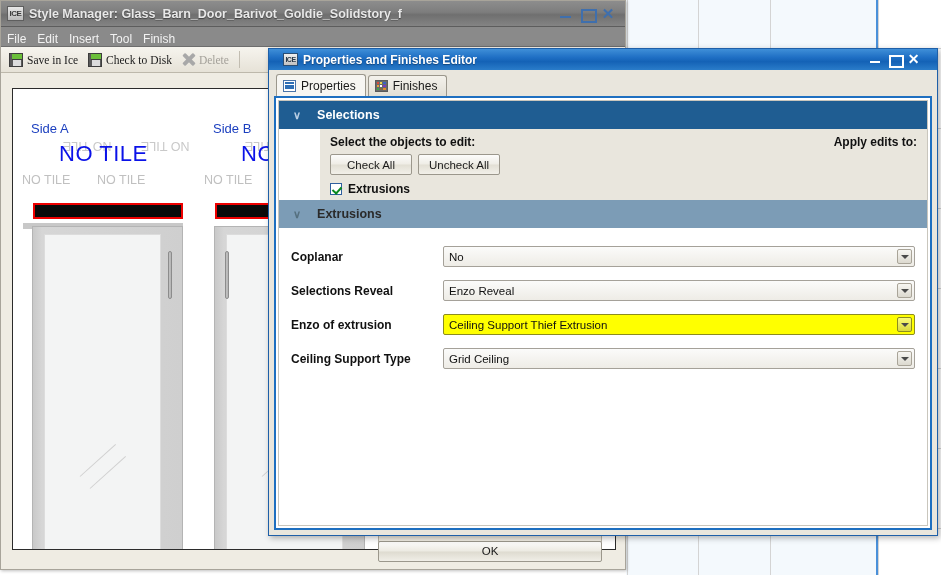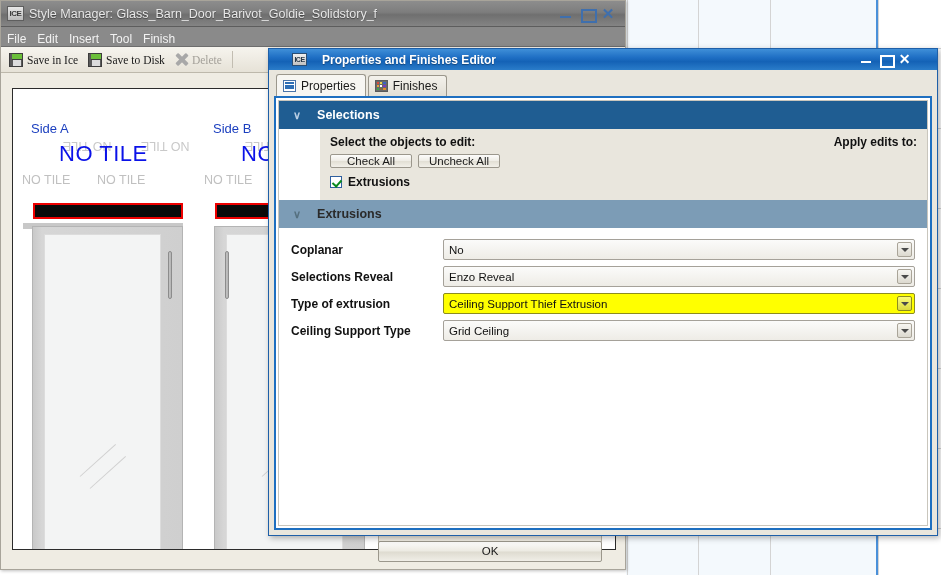--- a/index.html
+++ b/index.html
@@ -43,21 +43,21 @@
     width: 17px; height: 15px; margin: 0 5px 0 2px;
     background: linear-gradient(to bottom,#e8e8e8,#b9b9b9);
     border: 1px solid #5e5e5e;
     font-size: 8px; font-weight: bold; color: #3a3a3a;
     display: flex; align-items: center; justify-content: center;
     letter-spacing: -0.5px;
   }
   .sm-title {
     flex: 1; color: #e8e8e8; font-size: 12.5px;
     text-shadow: 0 1px 1px rgba(0,0,0,.45);
-    white-space: nowrap; overflow: hidden;
+    white-space: nowrap; overflow: hidden; font-weight: bold;
   }
   .win-btns { display: flex; align-items: center; gap: 7px; padding-right: 6px; }
   .win-btn {
     width: 14px; height: 14px; position: relative; cursor: default;
   }
   .wb-min::after {
     content: ""; position: absolute; left: 1px; bottom: 3px;
     width: 11px; height: 2px; background: #3f6fad;
   }
   .wb-max::after {
@@ -167,21 +167,21 @@
   
   .pf-dialog {
     position: absolute; left: 268px; top: 48px; width: 670px; height: 488px;
     background: #e9e6dd;
     border: 1px solid #1e5fa8;
     box-shadow: 2px 2px 6px rgba(0,0,0,.3);
   }
   .pf-titlebar {
     height: 21px;
     background: linear-gradient(to bottom,#3f8fd8 0%,#1f6fc4 40%,#1462b6 60%,#2a7cc9 100%);
-    display: flex; align-items: center; padding: 0 21px; gap: 10px;
+    display: flex; align-items: center; padding: 0 12px;
   }
   .pf-ice-icon {
     width: 15px; height: 13px; margin: 0 5px 0 2px;
     background: linear-gradient(to bottom,#f0f0f0,#c0c0c0);
     border: 1px solid #2a4e74;
     font-size: 7px; font-weight: bold; color: #2a3a4a;
     display: flex; align-items: center; justify-content: center;
     letter-spacing: -0.5px;
   }
   .pf-title {
@@ -245,21 +245,21 @@
   .chev.dark { color: #55707f; }
 
   .sel-body {
     background: #e9e6dd; padding: 6px 10px 5px 10px;
     position: relative; height: 71px; margin-left: 41px;
   }
   .sel-row1 { display:flex; justify-content: space-between; align-items:flex-start; }
   .lbl-bold { font-size: 12px; font-weight: bold; color:#111; }
   .btn-row { display:flex; gap: 6px; margin-top: 5px; }
   .btn {
-    min-width: 82px; height: 14px; padding: 0 10px;
+    min-width: 82px; height: 21px; padding: 0 10px;
     font-size: 11.5px; color:#1a1a1a;
     background: linear-gradient(to bottom,#fcfcfb 0%,#efede6 48%,#e2dfd4 52%,#f2f0e9 100%);
     border: 1px solid #9b978c; border-radius: 2px;
     display:flex; align-items:center; justify-content:center;
   }
   .apply-wrap { text-align: center; }
   .select-box {
     margin-top: 5px; width: 116px; height: 20px;
     background: #ffffff; border: 1px solid #8f8b80; border-radius: 2px;
     display: flex; align-items: center; padding-left: 4px;
@@ -279,21 +279,21 @@
   .chkbox {
     width: 12px; height: 12px; background:#fff; border:1px solid #2f5f9e;
     position: relative;
   }
   .chkbox::after {
     content:""; position:absolute; left:3px; top:1px; width:4px; height:7px;
     border:solid #0a8a1e; border-width:0 2px 2px 0; transform: rotate(42deg);
   }
 
   .props-area { background:#ffffff; padding: 8px 12px 0 12px; }
-  .prop-row { display:flex; align-items:center; height: 27px; }
+  .prop-row { display:flex; align-items:center; height: 27px; margin-top: 7px; }
   .prop-label {
     width: 152px; font-size: 12px; font-weight: bold; color:#111;
   }
   .prop-field {
     flex: 1; height: 21px; position: relative;
     background: linear-gradient(to bottom,#fbfbfa,#eeece6);
     border: 1px solid #a5a199; border-radius: 2px;
     display: flex; align-items: center; padding-left: 5px;
     font-size: 11.5px; color:#111;
   }
@@ -351,21 +351,21 @@
       <div class="sm-menu-item">Finish</div>
     </div>
 
     <div class="sm-toolbar">
       <div class="tb-item">
         <span class="ico-save"></span>
         <span class="tb-label">Save in Ice</span>
       </div>
       <div class="tb-item">
         <span class="ico-save"></span>
-        <span class="tb-label">Save to Disk</span>
+        <span class="tb-label">Check to Disk</span>
       </div>
       <div class="tb-item">
         <span class="ico-delete"></span>
         <span class="tb-label disabled">Delete</span>
       </div>
       <div class="tb-sep"></div>
     </div>
 
     <div class="sm-canvas">
 
@@ -489,21 +489,21 @@
             <div class="prop-row">
               <div class="prop-label">Selections Reveal</div>
               <div class="prop-field">
                 <span>Enzo Reveal</span>
                 <span class="pf-arrow">
                     <i class="caret"></i>
                   </span>
               </div>
             </div>
             <div class="prop-row">
-              <div class="prop-label">Type of extrusion</div>
+              <div class="prop-label">Enzo of extrusion</div>
               <div class="prop-field highlight">
                 <span>Ceiling Support Thief Extrusion</span>
                 <span class="pf-arrow">
                     <i class="caret"></i>
                   </span>
               </div>
             </div>
             <div class="prop-row">
               <div class="prop-label">Ceiling Support Type</div>
               <div class="prop-field">

